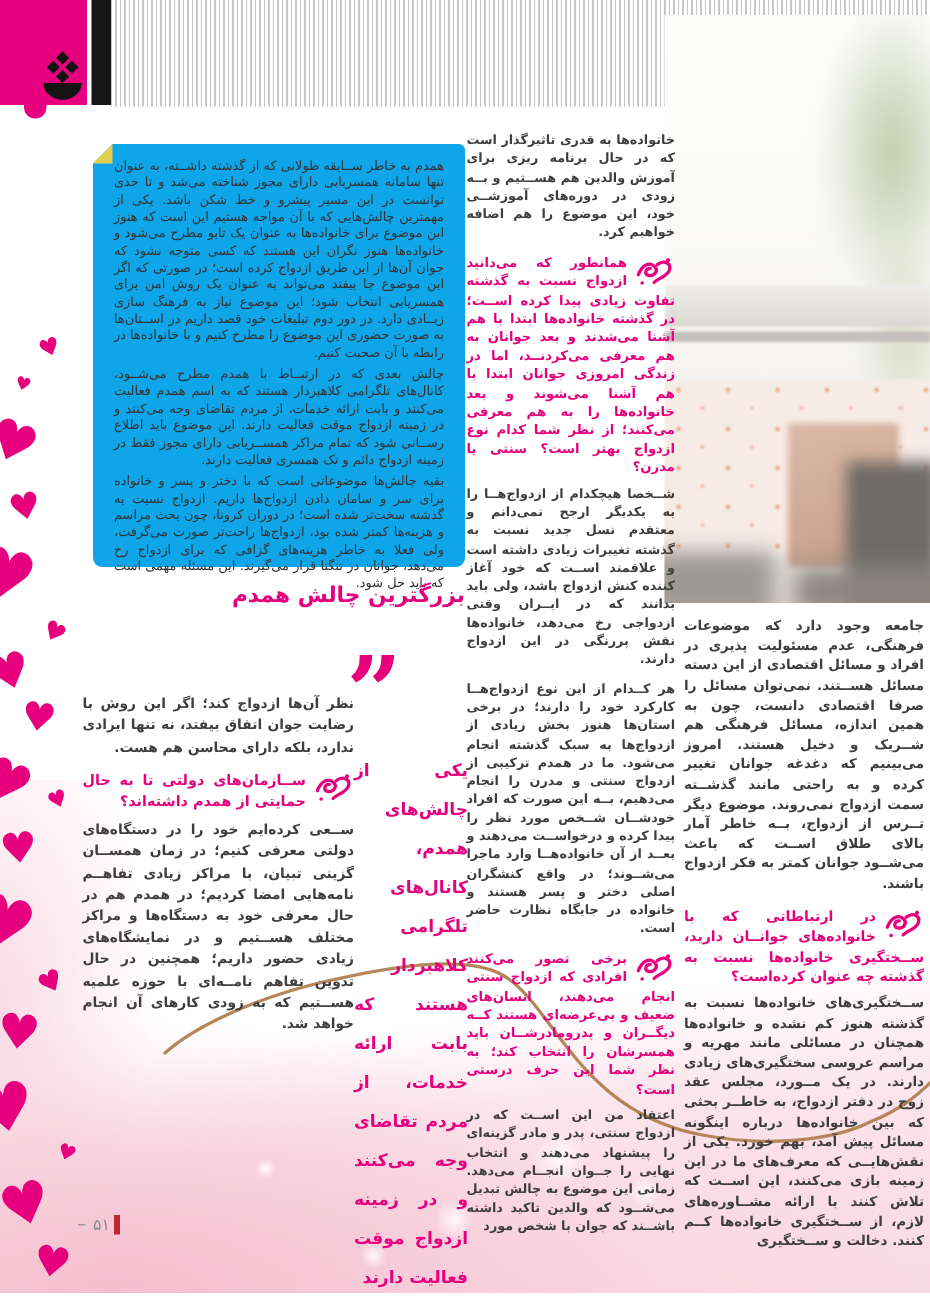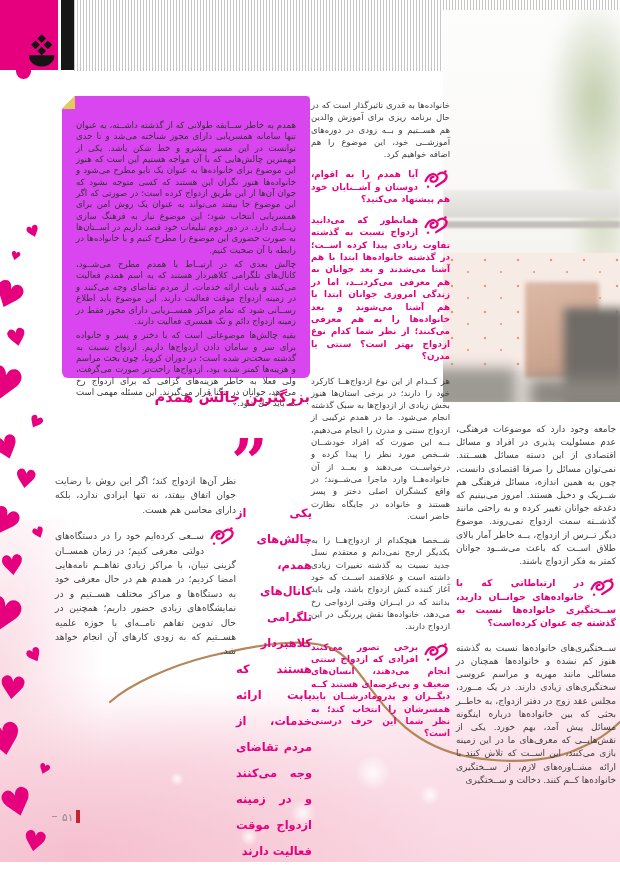--- a/index.html
+++ b/index.html
@@ -38,32 +38,32 @@
      radial-gradient(ellipse 520px 260px at 12% 100%,rgba(244,185,203,.85),rgba(244,185,203,0) 72%),
      radial-gradient(ellipse 640px 300px at 55% 115%,rgba(249,211,223,.9),rgba(249,211,223,0) 75%),
      radial-gradient(ellipse 420px 220px at 98% 92%,rgba(251,224,233,.9),rgba(251,224,233,0) 72%),
      linear-gradient(172deg,rgba(255,255,255,0) 46%,rgba(250,219,229,.55) 62%,rgba(248,206,219,.75) 100%);}
   .bokeh{position:absolute;border-radius:50%;background:radial-gradient(closest-side,rgba(255,255,255,.85),rgba(255,255,255,0));}
   .curve-svg{position:absolute;left:0;top:0;width:620px;height:877px;pointer-events:none;}
   .page-edge{position:absolute;left:0;bottom:0;width:620px;height:14px;background:#fff;}
   
   .heart{position:absolute;color:#e6007e;line-height:1;user-select:none;}
   
-  .ybox{position:absolute;left:62px;top:96px;width:248px;height:282px;background:#d946ef;
-     border-radius:4px 4px 6px 6px;box-sizing:border-box;padding:24px 14px;}
+  .ybox{position:absolute;left:62px;top:96px;width:248px;height:282px;background:#0ea5e9;
+     border-radius:4px 4px 6px 6px;box-sizing:border-box;padding:10px 14px;}
   .ybox:before{content:"";position:absolute;left:0;top:0;width:0;height:0;
      border-top:13px solid #ffffff;border-right:13px solid transparent;}
   .ybox:after{content:"";position:absolute;left:0;top:0;width:0;height:0;
      border-bottom:13px solid #e2cf52;border-left:13px solid transparent;transform:translate(0,0);}
   .ybox p{margin:0 0 3px;font-size:8.6px;line-height:11.35px;color:#333;text-align:justify;}
   
   .sec-title{position:absolute;left:62px;top:389px;width:248px;text-align:right;
      color:#e6007e;font-weight:bold;font-size:14.5px;}
   .col{position:absolute;color:#3f3e3e;text-align:justify;}
-  .col p{margin:12px 0 7px;}
+  .col p{margin:1px 0 7px;font-weight:bold;}
   .col-left{left:55px;top:462px;width:181px;font-size:9.2px;line-height:14.4px;}
   .col-mid{left:311px;top:87px;width:139px;font-size:8.5px;line-height:12.3px;}
   .col-right{left:456px;top:411px;width:160px;font-size:9px;line-height:13.2px;}
   .q{color:#e6007e;font-weight:bold;margin:8px 0 5px;text-align:justify;}
   .col-left .q{font-size:9.6px;line-height:13.8px;}
   .col-mid .q{font-size:8.8px;line-height:12.4px;}
   .col-right .q{font-size:9.4px;line-height:13.4px;}
   .qicon{float:right;width:27px;height:21px;margin:1px 0 2px 5px;}
   .qicon svg{width:100%;height:100%;}
   
@@ -151,58 +151,51 @@
 
   <div class="col col-left">
     <p>نظر آن‌ها ازدواج کند؛ اگر این روش با رضایت جوان اتفاق بیفتد، نه تنها ایرادی ندارد، بلکه دارای محاسن هم هست.</p>
     <div class="q">
       <span class="qicon"><svg viewBox="0 0 32 24">
   <path d="M3 14 C6 6 12 3.5 16 7.5 C19 10.5 16 15.5 11 14.5 C7.5 13.8 8.5 9 12.5 9" fill="none" stroke="#e6007e" stroke-width="2.6" stroke-linecap="round"></path>
   <path d="M18 6 C24 1.5 29.5 5.5 27.5 10.5 C25.5 15.5 19 16.5 15.5 20" fill="none" stroke="#e6007e" stroke-width="2.6" stroke-linecap="round"></path>
   <circle cx="26.5" cy="2.5" r="1.6" fill="#e6007e"></circle>
             <circle cx="6" cy="20.5" r="1.4" fill="#e6007e"></circle>
           </svg></span>
+      <span>ســازمان‌های دولتی تا به حال حمایتی از همدم داشته‌اند؟</span>
     </div>
     <p>ســعی کرده‌ایم خود را در دستگاه‌های دولتی معرفی کنیم؛ در زمان همســان گزینی تبیان، با مراکز زیادی تفاهــم نامه‌هایی امضا کردیم؛ در همدم هم در حال معرفی خود به دستگاه‌ها و مراکز مختلف هســتیم و در نمایشگاه‌های زیادی حضور داریم؛ همچنین در حال تدوین تفاهم نامــه‌ای با حوزه علمیه هســتیم که به زودی کارهای آن انجام خواهد شد.</p>
   </div>
 
   <div class="quote-mark">”</div>
   <div class="pull-quote">یکی از چالش‌های همدم، کانال‌های تلگرامی کلاهبردار هستند که بابت ارائه خدمات، از مردم تقاضای وجه می‌کنند و در زمینه ازدواج موقت فعالیت دارند</div>
 
   <div class="col col-mid">
     <p>خانواده‌ها به قدری تاثیرگذار است که در حال برنامه ریزی برای آموزش والدین هم هســتیم و بــه زودی در دوره‌های آموزشــی خود، این موضوع را هم اضافه خواهیم کرد.</p>
     <div class="q">
       <span class="qicon"><svg viewBox="0 0 32 24">
   <path d="M3 14 C6 6 12 3.5 16 7.5 C19 10.5 16 15.5 11 14.5 C7.5 13.8 8.5 9 12.5 9" fill="none" stroke="#e6007e" stroke-width="2.6" stroke-linecap="round"></path>
   <path d="M18 6 C24 1.5 29.5 5.5 27.5 10.5 C25.5 15.5 19 16.5 15.5 20" fill="none" stroke="#e6007e" stroke-width="2.6" stroke-linecap="round"></path>
   <circle cx="26.5" cy="2.5" r="1.6" fill="#e6007e"></circle>
             <circle cx="6" cy="20.5" r="1.4" fill="#e6007e"></circle>
           </svg></span>
-      <span>آیا همدم را به اقوام، دوستان و آشــنایان خود هم پیشنهاد می‌کنید؟</span>
-    </div>
-    <div class="q">
-      <span class="qicon"><svg viewBox="0 0 32 24">
-  <path d="M3 14 C6 6 12 3.5 16 7.5 C19 10.5 16 15.5 11 14.5 C7.5 13.8 8.5 9 12.5 9" fill="none" stroke="#e6007e" stroke-width="2.6" stroke-linecap="round"></path>
-  <path d="M18 6 C24 1.5 29.5 5.5 27.5 10.5 C25.5 15.5 19 16.5 15.5 20" fill="none" stroke="#e6007e" stroke-width="2.6" stroke-linecap="round"></path>
-  <circle cx="26.5" cy="2.5" r="1.6" fill="#e6007e"></circle>
-            <circle cx="6" cy="20.5" r="1.4" fill="#e6007e"></circle>
-          </svg></span>
       <span>همانطور که می‌دانید ازدواج نسبت به گذشته تفاوت زیادی پیدا کرده اســت؛ در گذشته خانواده‌ها ابتدا با هم آشنا می‌شدند و بعد جوانان به هم معرفی می‌کردنــد، اما در زندگی امروزی جوانان ابتدا با هم آشنا می‌شوند و بعد خانواده‌ها را به هم معرفی می‌کنند؛ از نظر شما کدام نوع ازدواج بهتر است؟ سنتی یا مدرن؟</span>
     </div>
+    <p>شــخصا هیچکدام از ازدواج‌هــا را به یکدیگر ارجح نمی‌دانم و معتقدم نسل جدید نسبت به گذشته تغییرات زیادی داشته است و علاقمند اســت که خود آغاز کننده کنش ازدواج باشد، ولی باید بدانند که در ایــران وقتی ازدواجی رخ می‌دهد، خانواده‌ها نقش پررنگی در این ازدواج دارند.</p>
     <p>هر کــدام از این نوع ازدواج‌هــا کارکرد خود را دارند؛ در برخی استان‌ها هنوز بخش زیادی از ازدواج‌ها به سبک گذشته انجام می‌شود. ما در همدم ترکیبی از ازدواج سنتی و مدرن را انجام می‌دهیم، بــه این صورت که افراد خودشــان شــخص مورد نظر را پیدا کرده و درخواســت می‌دهند و بعــد از آن خانواده‌هــا وارد ماجرا می‌شــوند؛ در واقع کنشگران اصلی دختر و پسر هستند و خانواده در جایگاه نظارت حاضر است.</p>
-    <p>شــخصا هیچکدام از ازدواج‌هــا را به یکدیگر ارجح نمی‌دانم و معتقدم نسل جدید نسبت به گذشته تغییرات زیادی داشته است و علاقمند اســت که خود آغاز کننده کنش ازدواج باشد، ولی باید بدانند که در ایــران وقتی ازدواجی رخ می‌دهد، خانواده‌ها نقش پررنگی در این ازدواج دارند.</p>
     <div class="q">
       <span class="qicon"><svg viewBox="0 0 32 24">
   <path d="M3 14 C6 6 12 3.5 16 7.5 C19 10.5 16 15.5 11 14.5 C7.5 13.8 8.5 9 12.5 9" fill="none" stroke="#e6007e" stroke-width="2.6" stroke-linecap="round"></path>
   <path d="M18 6 C24 1.5 29.5 5.5 27.5 10.5 C25.5 15.5 19 16.5 15.5 20" fill="none" stroke="#e6007e" stroke-width="2.6" stroke-linecap="round"></path>
   <circle cx="26.5" cy="2.5" r="1.6" fill="#e6007e"></circle>
             <circle cx="6" cy="20.5" r="1.4" fill="#e6007e"></circle>
           </svg></span>
       <span>برخی تصور می‌کنند افرادی که ازدواج سنتی انجام می‌دهند، انسان‌های ضعیف و بی‌عرضه‌ای هستند کــه دیگــران و پدرومادرشــان باید همسرشان را انتخاب کند؛ به نظر شما این حرف درستی است؟</span>
     </div>
+    <p>اعتقاد من این اســت که در ازدواج سنتی، پدر و مادر گزینه‌ای را پیشنهاد می‌دهند و انتخاب نهایی را جــوان انجــام می‌دهد. زمانی این موضوع به چالش تبدیل می‌شــود که والدین تاکید داشته باشــند که جوان با شخص مورد</p>
   </div>
 
   <div class="col col-right">
     <p>جامعه وجود دارد که موضوعات فرهنگی، عدم مسئولیت پذیری در افراد و مسائل اقتصادی از این دسته مسائل هســتند. نمی‌توان مسائل را صرفا اقتصادی دانست، چون به همین اندازه، مسائل فرهنگی هم شــریک و دخیل هستند. امروز می‌بینیم که دغدغه جوانان تغییر کرده و به راحتی مانند گذشــته سمت ازدواج نمی‌روند. موضوع دیگر تــرس از ازدواج، بــه خاطر آمار بالای طلاق اســت که باعث می‌شــود جوانان کمتر به فکر ازدواج باشند.</p>
     <div class="q">
       <span class="qicon"><svg viewBox="0 0 32 24">
   <path d="M3 14 C6 6 12 3.5 16 7.5 C19 10.5 16 15.5 11 14.5 C7.5 13.8 8.5 9 12.5 9" fill="none" stroke="#e6007e" stroke-width="2.6" stroke-linecap="round"></path>
   <path d="M18 6 C24 1.5 29.5 5.5 27.5 10.5 C25.5 15.5 19 16.5 15.5 20" fill="none" stroke="#e6007e" stroke-width="2.6" stroke-linecap="round"></path>
   <circle cx="26.5" cy="2.5" r="1.6" fill="#e6007e"></circle>
             <circle cx="6" cy="20.5" r="1.4" fill="#e6007e"></circle>

